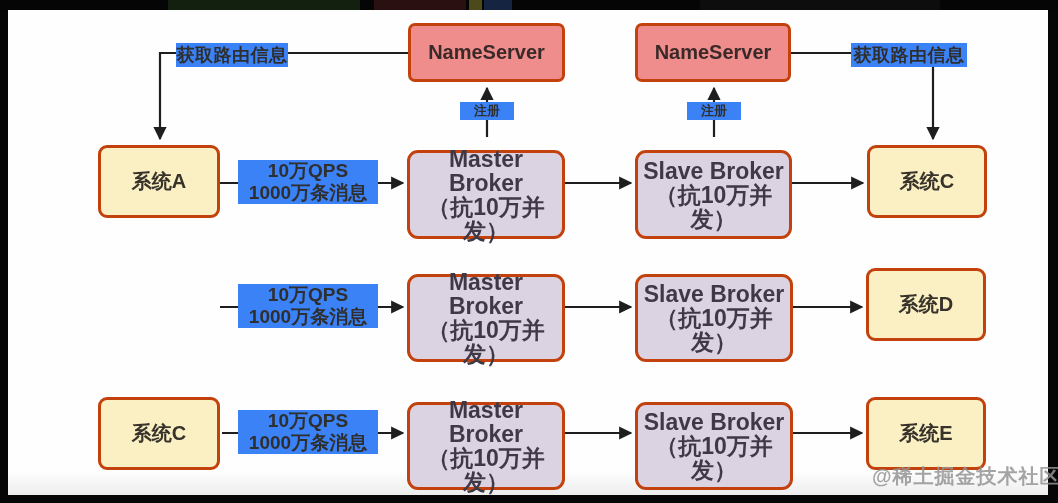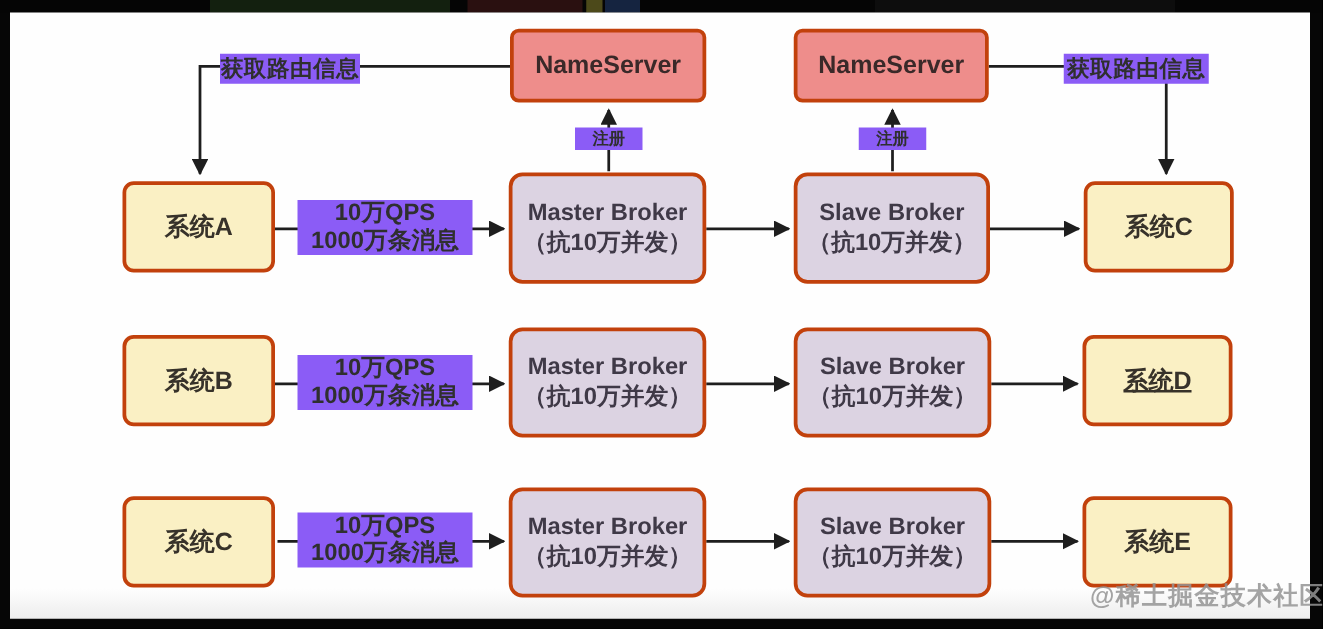--- a/index.html
+++ b/index.html
@@ -19,40 +19,40 @@
 
   .canvas { position:absolute; left:8px; top:10px; width:1040px; height:485px;
             background:linear-gradient(#fefefe 95%, #ededed 100%); z-index:2; }
 
   .wires { position:absolute; left:0; top:0; width:1058px; height:503px; z-index:3; }
 
   .box { position:absolute; border:3px solid #c2410c; display:flex; flex-direction:column;
          align-items:center; justify-content:center; text-align:center; z-index:4; }
   .sys    { background:#faf0c4; border-radius:9px;  font-size:20px; font-weight:600; color:#37322a; }
   .ns     { background:#ee8d8b; border-radius:7px;  font-size:20px; font-weight:600; color:#3a2929; }
-  .broker { background:#dcd3e2; border-radius:11px; font-size:19px; font-weight:600; color:#3f3947; line-height:24px; }
+  .broker { background:#dcd3e2; border-radius:11px; font-size:23px; font-weight:600; color:#3f3947; line-height:24px;margin-top:12px; }
 
   
   .p-ns1 { left:408px; top:23px;  width:157px; height:59px; }
   .p-ns2 { left:635px; top:23px;  width:156px; height:59px; }
   .p-r1s { left:98px;  top:145px; width:122px; height:73px; }
   .p-r1m { left:407px; top:138px; width:158px; height:89px; }
   .p-r1b { left:635px; top:138px; width:157px; height:89px; }
   .p-r1t { left:867px; top:145px; width:120px; height:73px; }
   .p-r2s { left:98px;  top:268px; width:122px; height:73px; }
   .p-r2m { left:407px; top:262px; width:158px; height:88px; }
   .p-r2b { left:635px; top:262px; width:158px; height:88px; }
-  .p-r2t { left:866px; top:268px; width:120px; height:73px;text-decoration:underline; }
+  .p-r2t { left:866px; top:268px; width:120px; height:73px; }
   .p-r3s { left:98px;  top:397px; width:122px; height:73px; }
   .p-r3m { left:407px; top:390px; width:158px; height:88px; }
   .p-r3b { left:635px; top:390px; width:158px; height:88px; }
   .p-r3t { left:866px; top:397px; width:120px; height:73px;align-items:center; }
 
   
-  .label { position:absolute; background:#8b5cf6; text-align:center; z-index:5;
+  .label { position:absolute; background:#3b82f6; text-align:center; z-index:5;
            color:#2f2f2f; font-weight:600; }
   .qps { width:140px; left:238px; font-size:19px; line-height:22px; }
   .qps-r1 { top:160px; } .qps-r2 { top:284px; } .qps-r3 { top:410px; }
   .reg { width:54px; font-size:13px; top:102px; }
   .reg-1 { left:460px; } .reg-2 { left:687px; }
   .route { font-size:18px; top:43px; letter-spacing:0.5px; }
   .route-l { left:176px; width:112px; }
   .route-r { left:851px; width:116px; }
 
   .watermark { position:absolute; left:872px; top:463px; z-index:6;
@@ -117,23 +117,20 @@
     <span>（抗10万并发）</span>
   </div>
   <div class="box broker p-r1b">
     <span>Slave Broker</span>
     <span>（抗10万并发）</span>
   </div>
   <div class="box sys p-r1t">
     <span>系统C</span>
   </div>
 
-  <div class="box sys p-r2s">
-    <span>系统B</span>
-  </div>
   <div class="box broker p-r2m">
     <span>Master Broker</span>
     <span>（抗10万并发）</span>
   </div>
   <div class="box broker p-r2b">
     <span>Slave Broker</span>
     <span>（抗10万并发）</span>
   </div>
   <div class="box sys p-r2t">
     <span>系统D</span>

